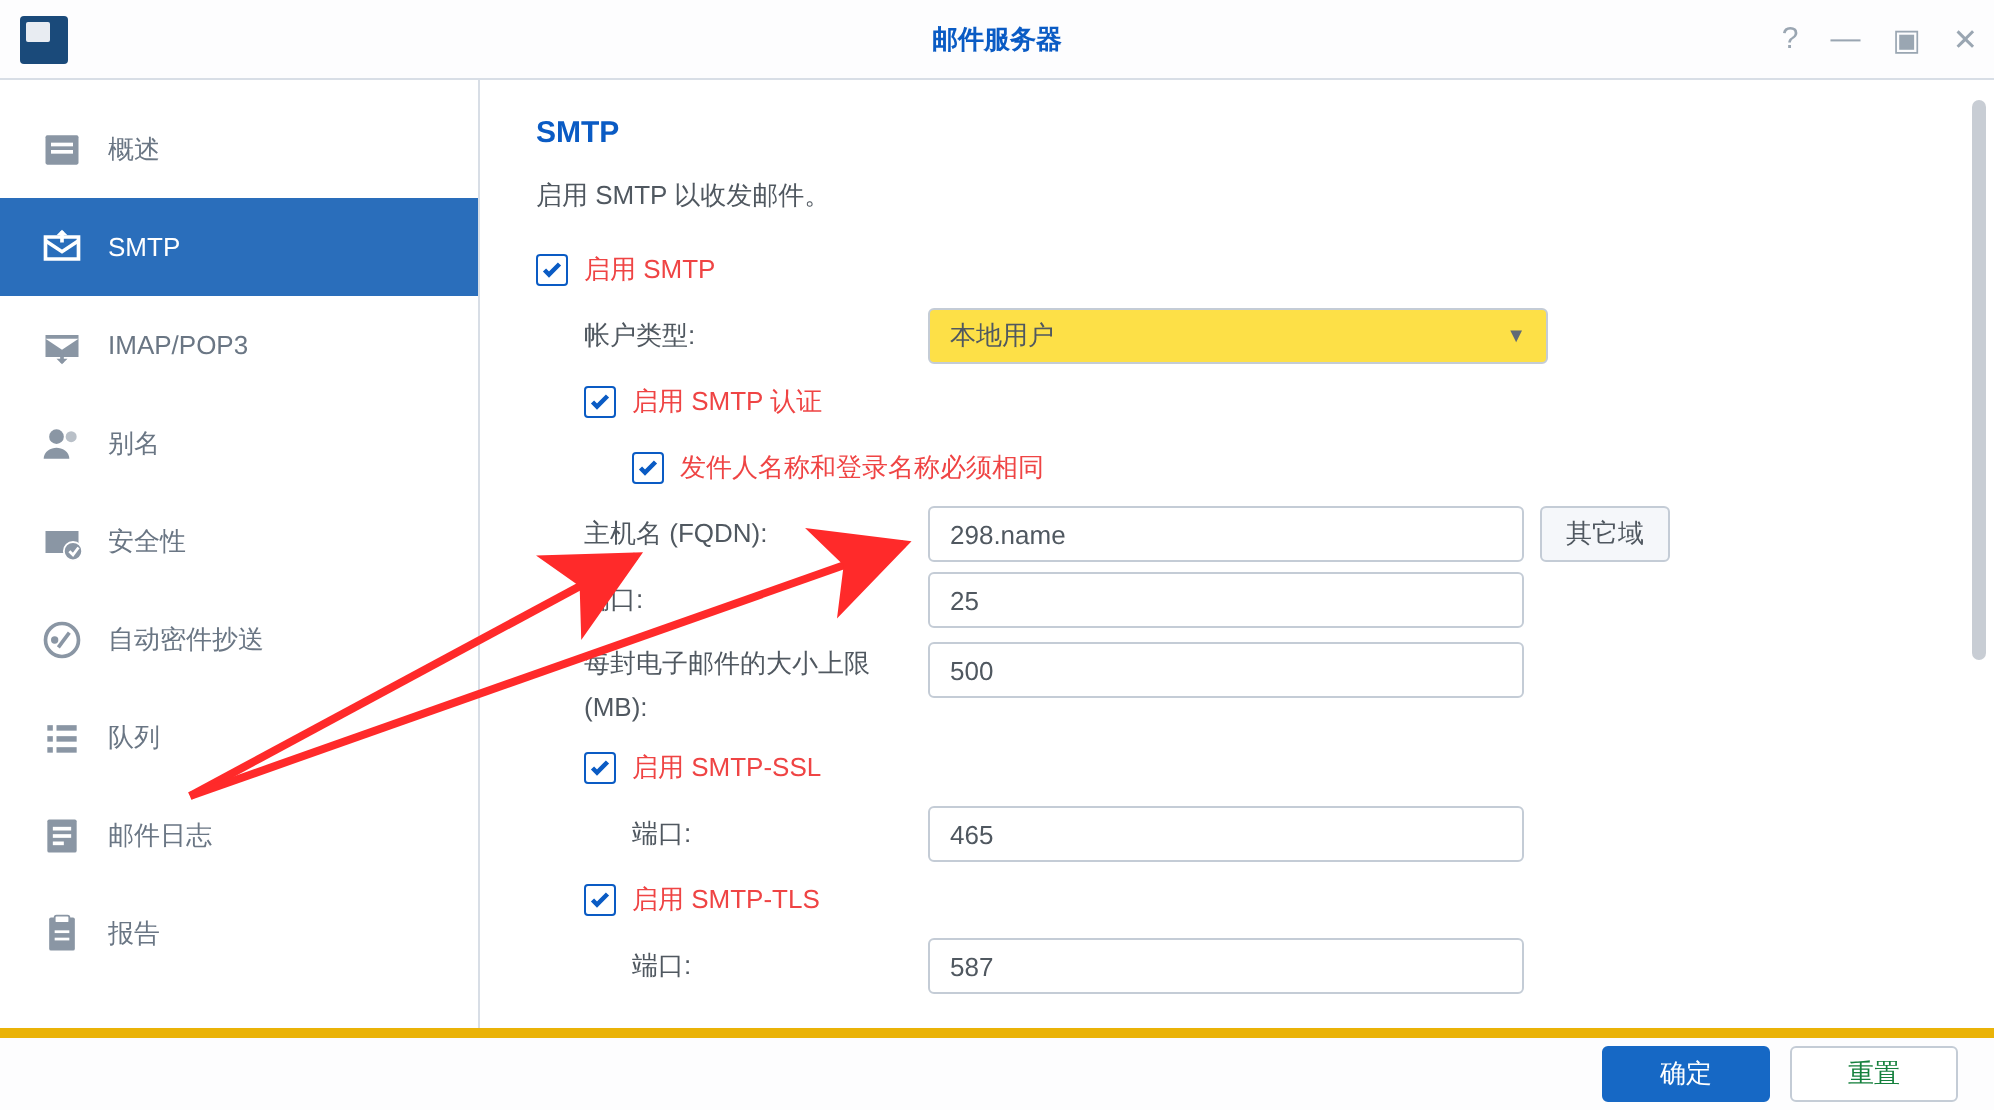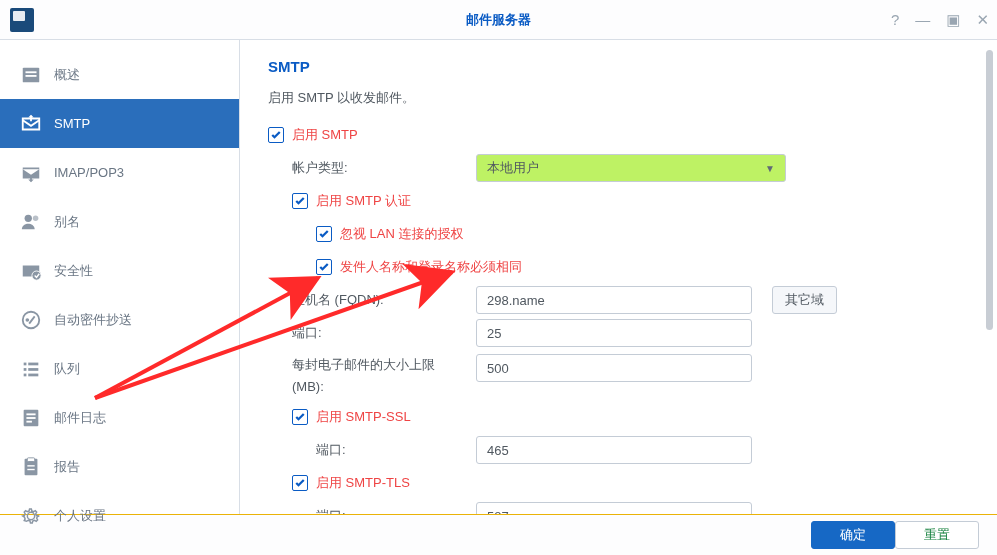--- a/index.html
+++ b/index.html
@@ -122,46 +122,45 @@
   }
   .ck svg { width:12px; height:12px; fill:none; stroke:#0a5bc4; stroke-width:3; }
   .lbl { color: #ef4444; }
   .indent-1 { padding-left: 24px; }
   .indent-2 { padding-left: 48px; }
   .field-row {
     display: flex;
     align-items: center;
     min-height: 32px;
     margin-bottom: 1px;
-    gap: 12px;
   }
   .field-label {
     width: 172px;
     color: #505860;
   }
   .dropdown {
     flex: 0 0 310px;
     height: 28px;
     border: 1px solid #c4ccd6;
     border-radius: 3px;
     display: flex;
     align-items: center;
     padding: 0 10px;
     justify-content: space-between;
     color: #505860;
     cursor: pointer;
-    background: #bef264;
+    background: #fde047;
   }
   .dropdown .caret { font-size: 10px; color: #606a76; }
   input.txt {
     height: 28px;
     border: 1px solid #c4ccd6;
     border-radius: 3px;
     padding: 0 10px;
-    width: 276px;
+    width: 298px;
     color: #505860;
     font-size: 13px;
     outline: none;
     background: #fff;
   }
   .btn {
     height: 28px;
     border: 1px solid #c4ccd6;
     background: #f5f7fa;
     padding: 0 12px;
@@ -183,25 +182,26 @@
   }
   .inner-scroll .thumb {
     width: 7px;
     height: 280px;
     background: #c8cdd4;
     border-radius: 4px;
   }
   
   .footer {
     height: 41px;
-    border-top: 1px solid #eab308;
+    border-top: 5px solid #eab308;
     display: flex;
     align-items: center;
     justify-content: flex-end;
     padding-right: 18px;
+    gap: 10px;
     background: #fdfdfe;
   }
   .fbtn {
     height: 28px;
     min-width: 84px;
     border: 1px solid #c4ccd6;
     border-radius: 3px;
     background: #fff;
     color: #15803d;
     cursor: pointer;
@@ -337,28 +337,20 @@
         <svg viewBox="0 0 24 24">
             <rect x="5" y="3" width="14" height="18" rx="1"></rect>
             <rect x="8" y="2" width="8" height="4" rx="1" fill="#fff" stroke="currentColor"></rect>
             <rect x="8" y="10" width="8" height="1.5" fill="#fff"></rect>
             <rect x="8" y="14" width="8" height="1.5" fill="#fff"></rect>
           </svg>
       </span>
       <span>报告</span>
     </div>
 
-    <div class="side-item">
-      <span class="ico">
-        <svg viewBox="0 0 24 24">
-            <path d="M12 8a4 4 0 100 8 4 4 0 000-8zm9 4l-2 .5-.8 2 1 1.8-1.5 1.5-1.8-1-2 .8-.5 2h-2l-.5-2-2-.8-1.8 1L4.6 17l1-1.8-.8-2L3 12l1.8-.5.8-2-1-1.8L6.1 6.2l1.8 1 2-.8.5-2h2l.5 2 2 .8 1.8-1 1.5 1.5-1 1.8.8 2z" fill="none" stroke="currentColor" stroke-width="1.6"></path>
-          </svg>
-      </span>
-      <span>个人设置</span>
-    </div>
 
   </div>
 
   <div class="content">
     <div class="section-title">SMTP</div>
     <div class="desc">启用 SMTP 以收发邮件。</div>
 
     <div class="form-row">
       <span class="ck">
           <svg viewBox="0 0 16 16">
@@ -378,28 +370,20 @@
 
     <div class="form-row indent-1">
       <span class="ck">
           <svg viewBox="0 0 16 16">
             <path d="M3 8l3 3 7-7"></path>
           </svg>
         </span>
       <span class="lbl">启用 SMTP 认证</span>
     </div>
 
-    <div class="form-row indent-2">
-      <span class="ck">
-          <svg viewBox="0 0 16 16">
-            <path d="M3 8l3 3 7-7"></path>
-          </svg>
-        </span>
-      <span class="lbl">忽视 LAN 连接的授权</span>
-    </div>
 
     <div class="form-row indent-2">
       <span class="ck">
           <svg viewBox="0 0 16 16">
             <path d="M3 8l3 3 7-7"></path>
           </svg>
         </span>
       <span class="lbl">发件人名称和登录名称必须相同</span>
     </div>
 

